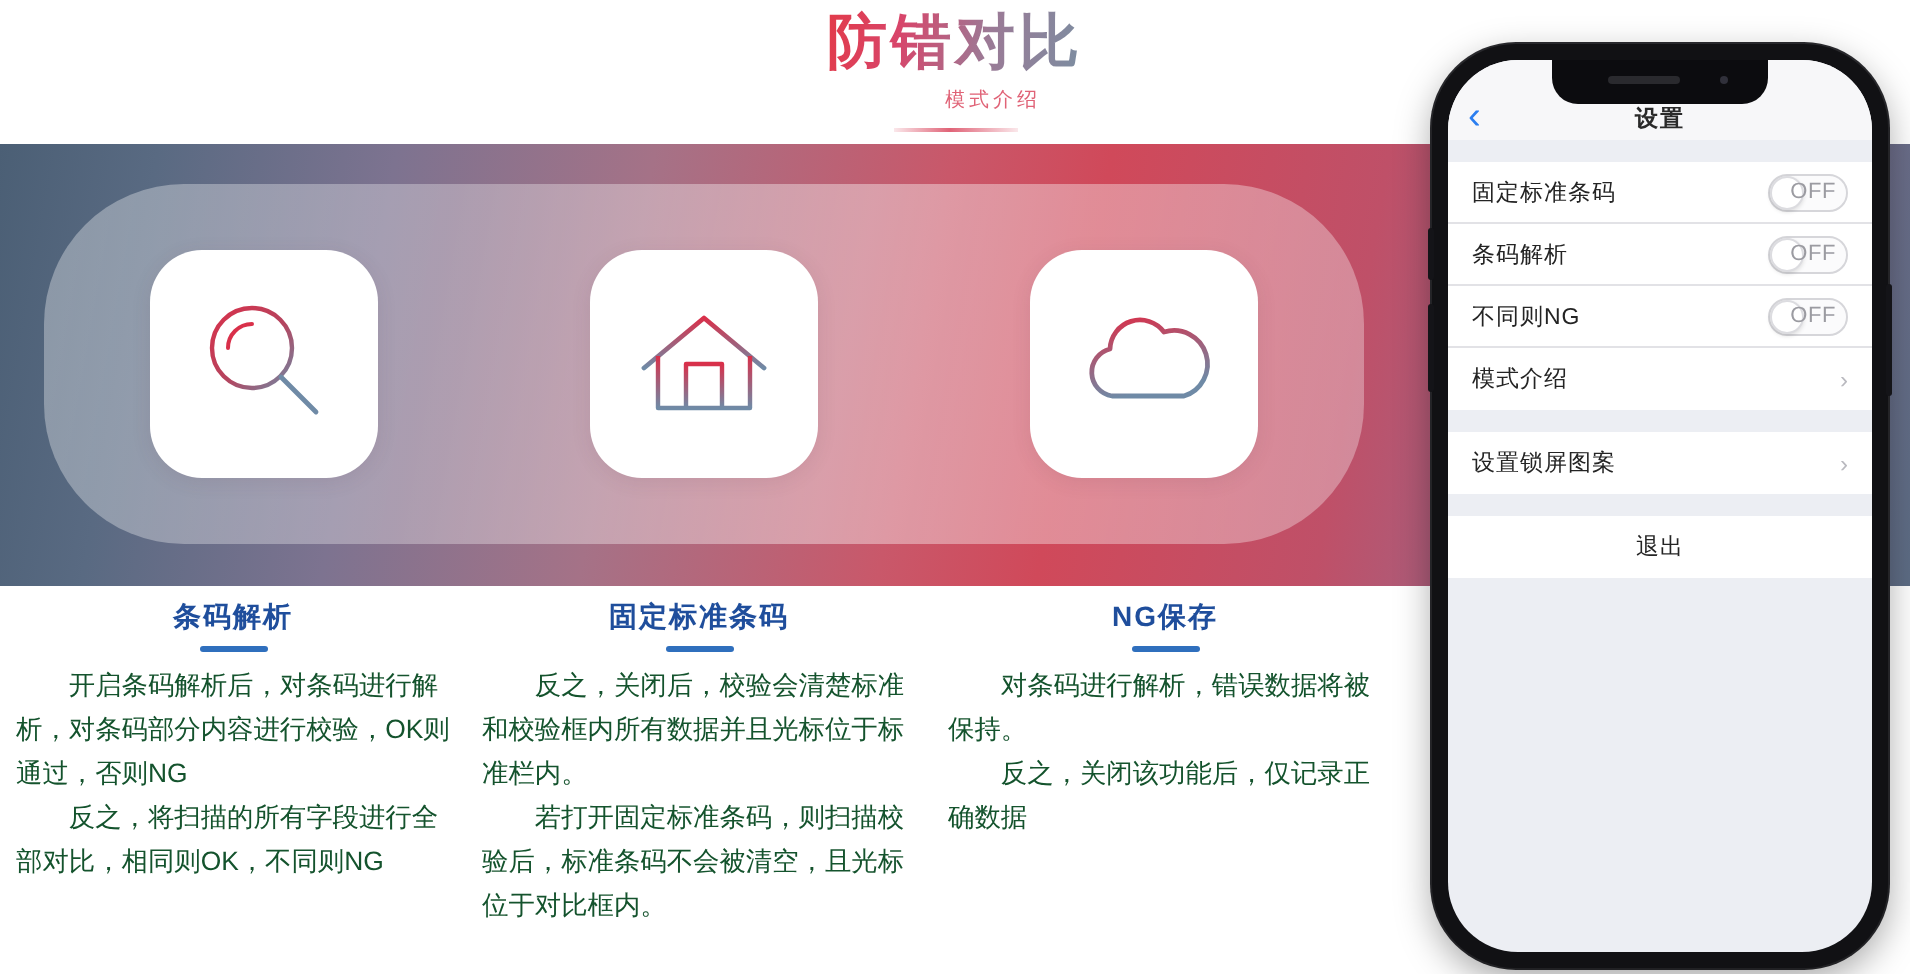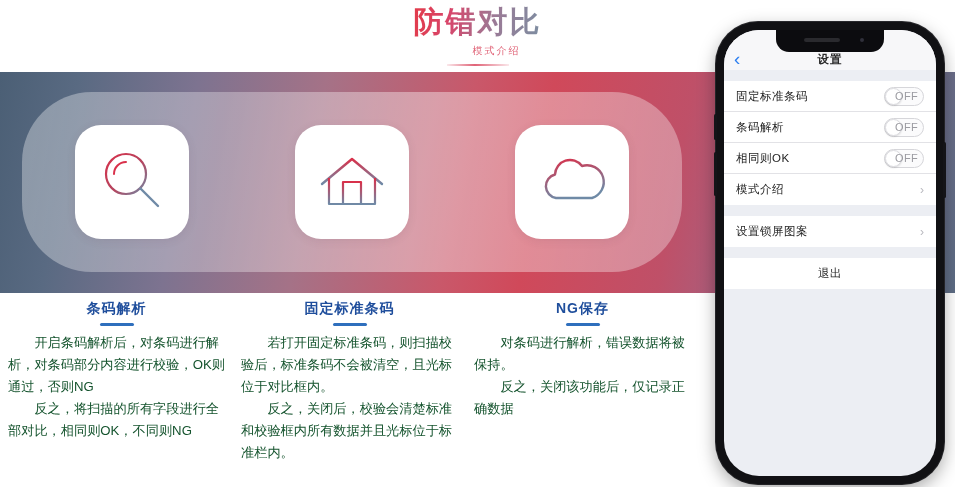--- a/index.html
+++ b/index.html
@@ -233,22 +233,22 @@
       <div class="col-body">
         <p>开启条码解析后，对条码进行解析，对条码部分内容进行校验，OK则通过，否则NG</p>
         <p>反之，将扫描的所有字段进行全部对比，相同则OK，不同则NG</p>
       </div>
     </div>
 
     <div class="col">
       <div class="col-head">固定标准条码</div>
       <div class="col-rule"></div>
       <div class="col-body">
+        <p>反之，关闭后，校验会清楚标准和校验框内所有数据并且光标位于标准栏内。</p>
         <p>若打开固定标准条码，则扫描校验后，标准条码不会被清空，且光标位于对比框内。</p>
-        <p>反之，关闭后，校验会清楚标准和校验框内所有数据并且光标位于标准栏内。</p>
       </div>
     </div>
 
     <div class="col">
       <div class="col-head">NG保存</div>
       <div class="col-rule"></div>
       <div class="col-body">
         <p>对条码进行解析，错误数据将被保持。</p>
         <p>反之，关闭该功能后，仅记录正确数据</p>
       </div>
@@ -281,21 +281,21 @@
           </div>
         </div>
         <div class="row">
           <div class="row-label">条码解析</div>
           <div class="switch">
             <div class="knob"></div>
             <div class="onoff">OFF</div>
           </div>
         </div>
         <div class="row">
-          <div class="row-label">相同则OK</div>
+          <div class="row-label">不同则NG</div>
           <div class="switch">
             <div class="knob"></div>
             <div class="onoff">OFF</div>
           </div>
         </div>
         <div class="row">
           <div class="row-label">模式介绍</div>
           <div class="chev">›</div>
         </div>
       </div>

